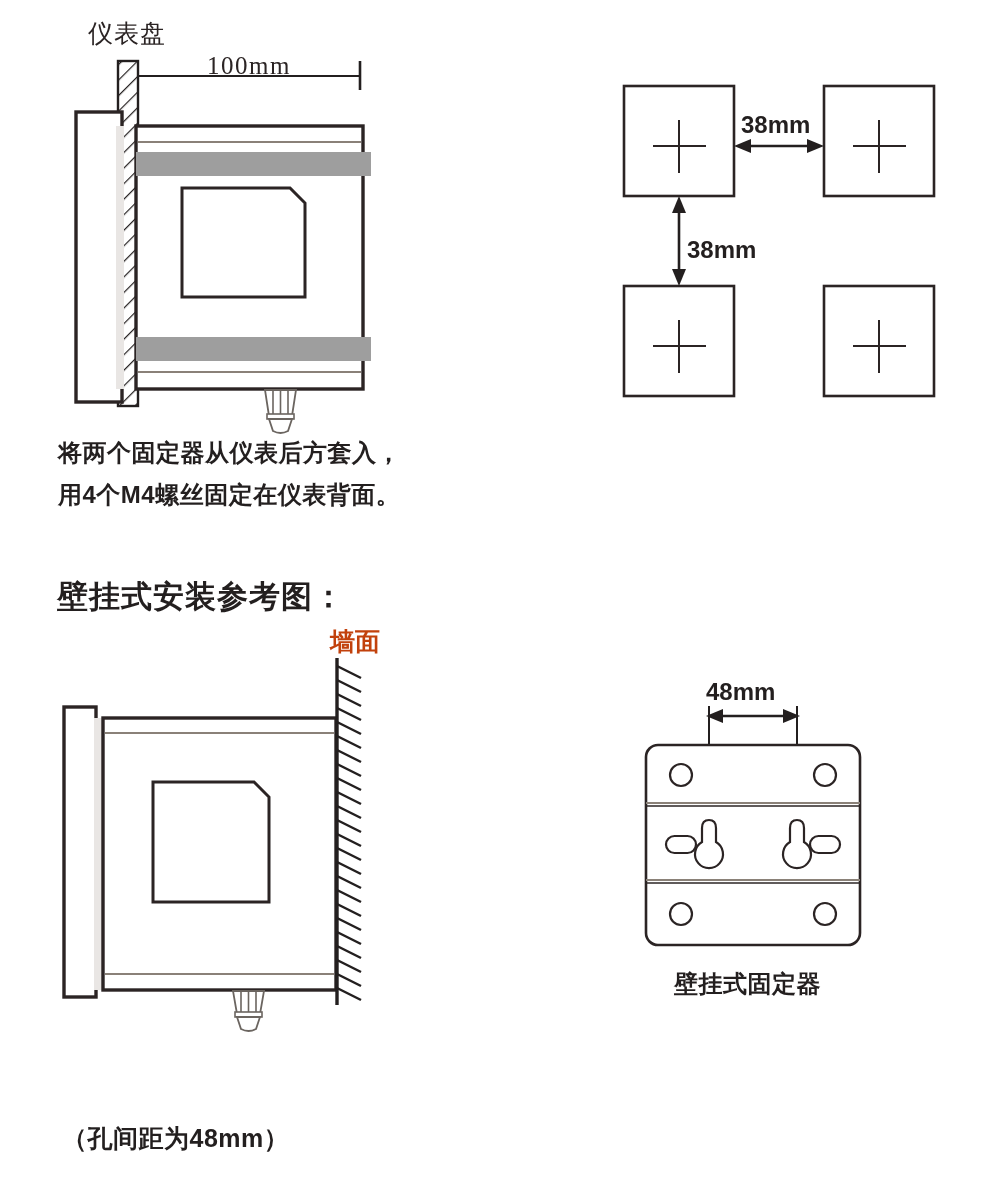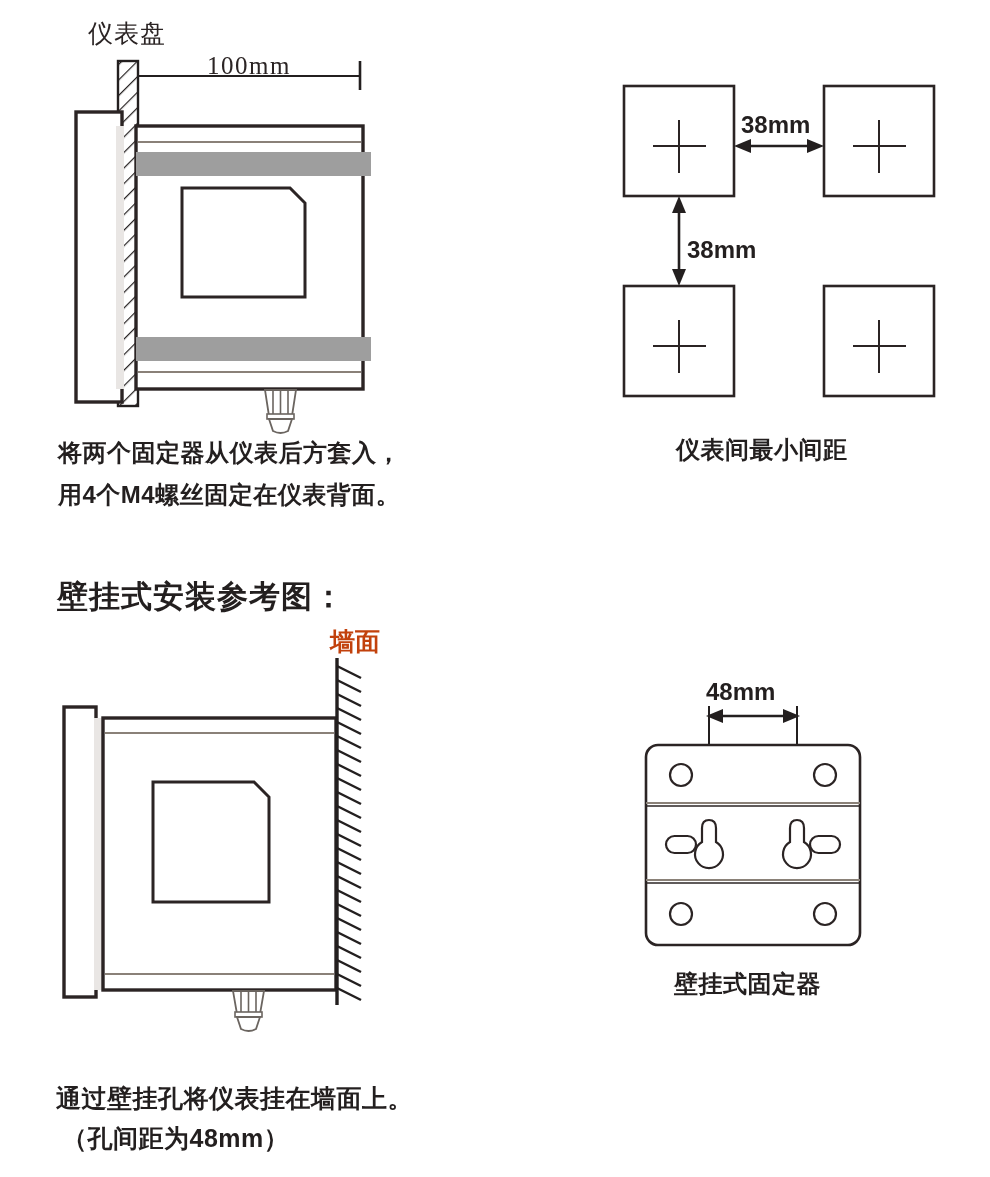--- a/index.html
+++ b/index.html
@@ -170,21 +170,20 @@
       <line x1="61" y1="124" x2="61" y2="198" stroke="#231f1f" stroke-width="2.6"></line>
       <path d="M 61 116 L 54 133 L 68 133 Z" fill="#231f1f"></path>
       <path d="M 61 206 L 54 189 L 68 189 Z" fill="#231f1f"></path>
     </g>
   </svg>
 
   <div class="abs dim-sans" style="left:741px; top:111px;">38mm</div>
 
   <div class="abs dim-sans" style="left:687px; top:236px;">38mm</div>
 
-  <div class="abs caption" style="left:676px; top:434px;">仪表间最小间距</div>
 
   <div class="abs section-heading" style="left:57px; top:576px;">壁挂式安装参考图：</div>
 
   <div class="abs wall-label" style="left:330px; top:625px;">墙面</div>
 
   <svg class="abs" style="left:55px; top:660px;" width="360" height="345" viewBox="0 0 360 345">
 
     <g>
       <rect x="9" y="47" width="32" height="290" fill="#ffffff" stroke="#2b2424" stroke-width="3.4"></rect>
       <rect x="39" y="58" width="10" height="272" fill="#e9e6e4" stroke="none"></rect>
@@ -273,16 +272,15 @@
                A 14 14 0 1 1 72 142 Z" fill="#ffffff" stroke="#2b2424" stroke-width="2.2"></path>
     </g>
     <g>
       <path d="M 160 128 Q 160 120 167 120 Q 174 120 174 128 L 174 142
                A 14 14 0 1 1 160 142 Z" fill="#ffffff" stroke="#2b2424" stroke-width="2.2"></path>
     </g>
   </svg>
 
   <div class="abs caption" style="left:674px; top:968px;">壁挂式固定器</div>
 
-  <div class="abs body-line" style="left:56px; top:1082px;">通过壁挂孔将仪表挂在墙面上。</div>
   <div class="abs body-line" style="left:62px; top:1122px;">（孔间距为48mm）</div>
 
 </div>
 
 </body></html>

